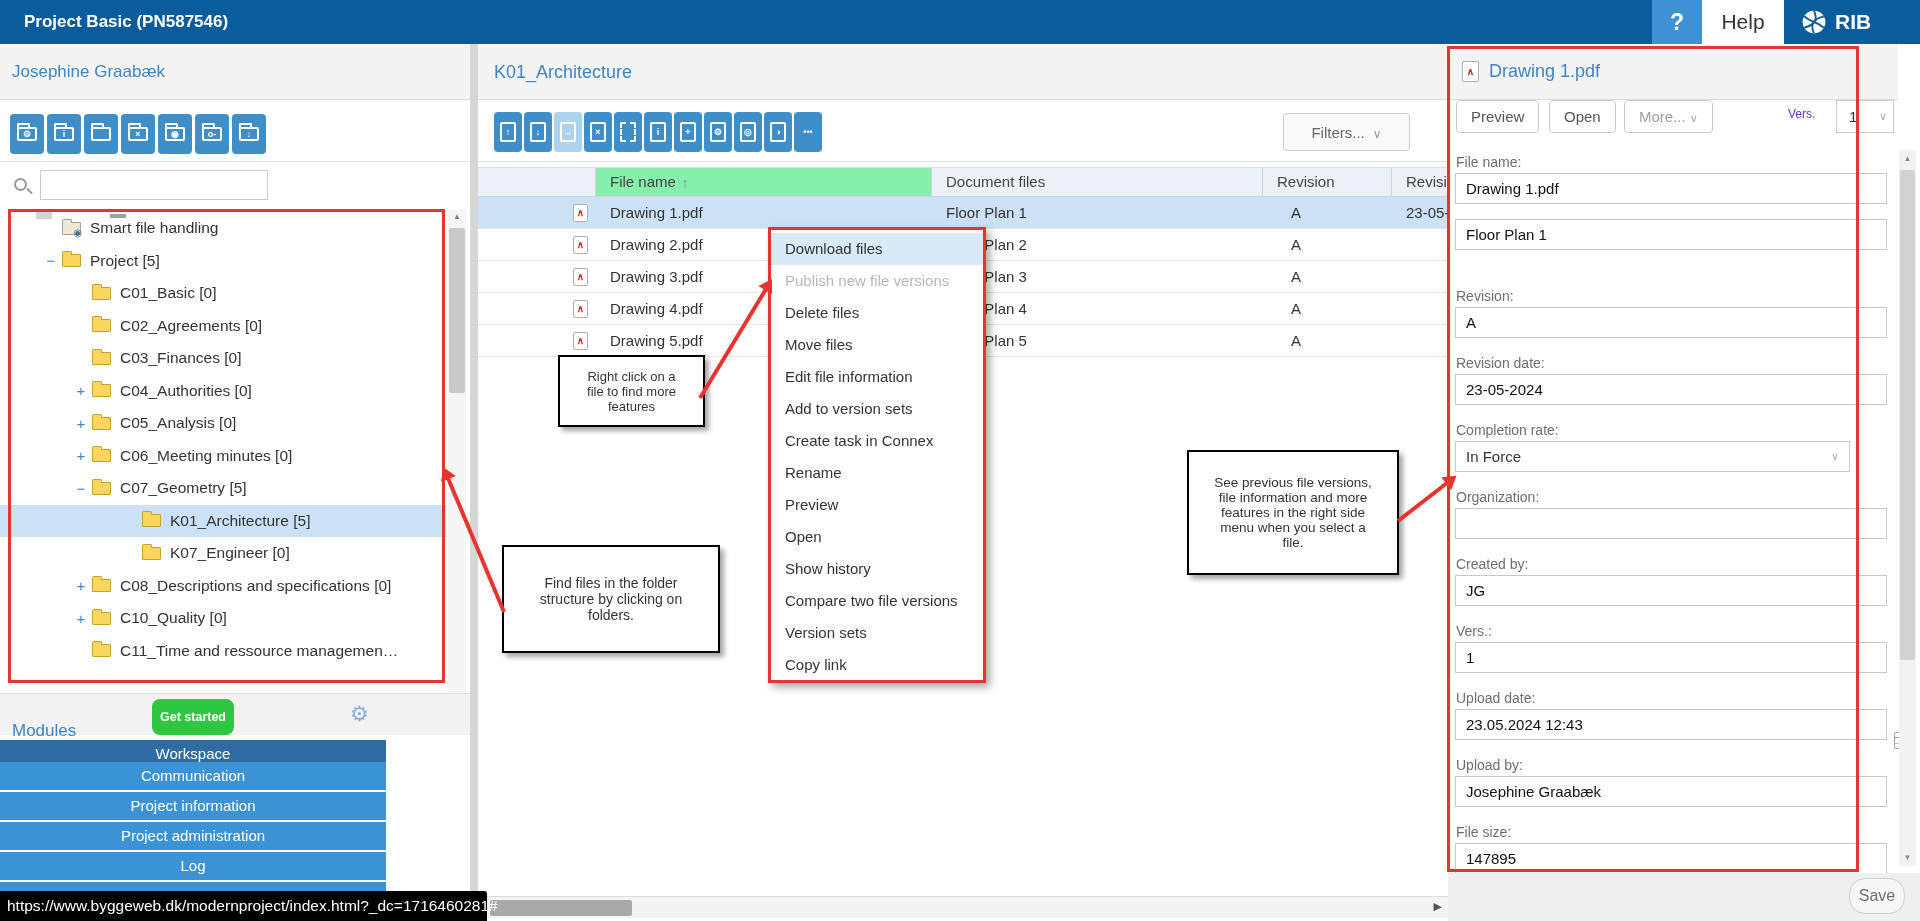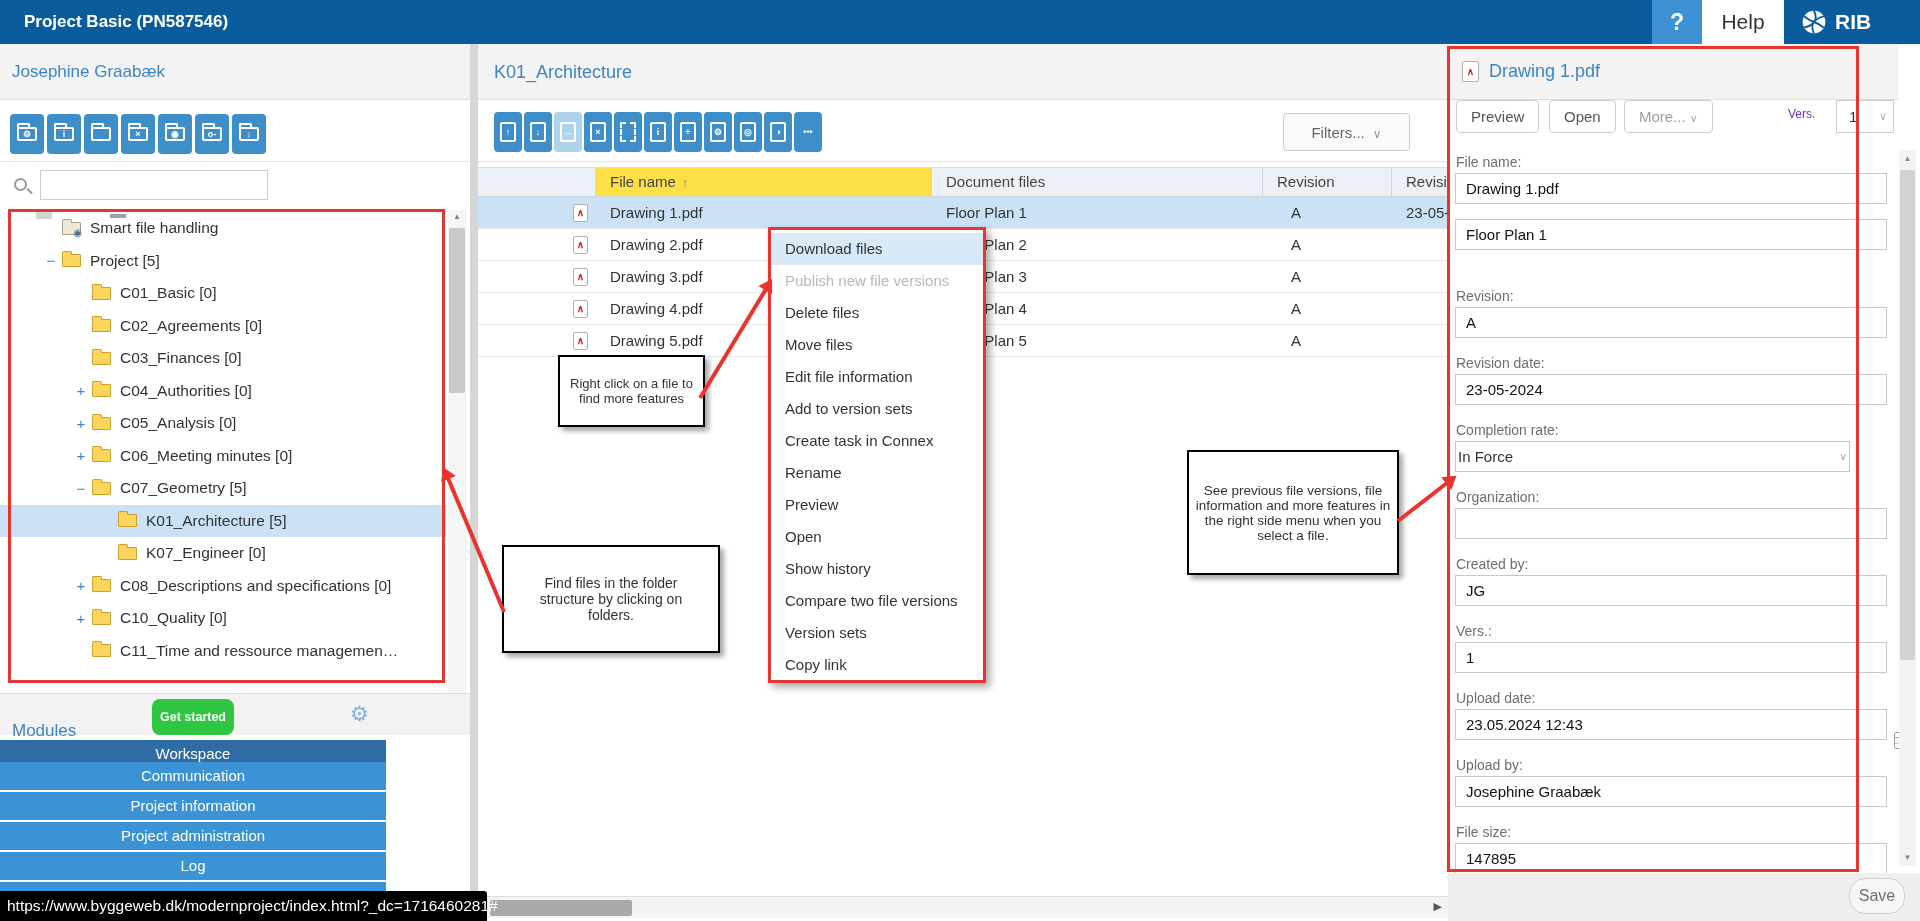--- a/index.html
+++ b/index.html
@@ -29,21 +29,21 @@
   .wfolder::before { content:""; position:absolute; left:-2px; top:-6px; width:9px; height:4px; border:2px solid #fff; border-bottom:none; border-radius:2px 2px 0 0; }
   .g { font-style:normal; color:#fff; font-size:9px; font-weight:bold; line-height:1; }
   #lp-search-icon { position:absolute; left:14px; top:134px; width:13px; height:13px; border:2px solid #999; border-radius:50%; }
   #lp-search-icon::after { content:""; position:absolute; left:10px; top:10px; width:7px; height:2px; background:#999; transform:rotate(45deg); }
   #lp-search { position:absolute; left:40px; top:126px; width:228px; height:30px; border:1px solid #ccc; font-size:14px; padding:0 8px; }
 
   
   #tree { position:absolute; left:0; top:168px; width:446px; }
   .trow { height:32.5px; display:flex; align-items:center; font-size:15.5px; }
   .trow.sel { background:#cbe2f6; }
-  .lv1 { padding-left:40px; } .lv2 { padding-left:70px; } .lv3 { padding-left:96px;text-align:center; }
+  .lv1 { padding-left:40px; } .lv2 { padding-left:70px; } .lv3 { padding-left:120px;text-align:center; }
   .exp { width:22px; text-align:center; color:#3f87c6; font-size:15px; flex:0 0 22px; }
   .tfolder { position:relative; width:19px; height:13px; background:#fcd65c; border:1px solid #c9a227; border-radius:1px; margin-right:9px; flex:0 0 19px; }
   .tfolder::before { content:""; position:absolute; left:-1px; top:-4px; width:8px; height:3px; background:#fcd65c; border:1px solid #c9a227; border-bottom:none; border-radius:2px 2px 0 0; }
   .tfolder.smart { background:#efe8d6; border-color:#a89f8d; }
   .tfolder.smart::before { background:#efe8d6; border-color:#a89f8d; }
   .tfolder.smart::after { content:"◉"; position:absolute; right:-2px; bottom:-4px; font-size:10px; color:#44708e; }
   .tlabel { white-space:nowrap; overflow:hidden; }
   #tree-frag1 { left:36px; top:168px; width:16px; height:7px; background:#cfd6cf; }
   #tree-frag2 { left:110px; top:170px; width:16px; height:4px; background:#9aa0a6; }
   
@@ -69,21 +69,21 @@
   .mbtn.light { background:#aed3ec; }
   .wdoc { position:relative; width:16px; height:20px; border:2px solid #fff; border-radius:2px; display:flex; align-items:center; justify-content:center; }
   .wdoc.dashed { border-style:dashed; }
   #filters { position:absolute; left:805px; top:13px; width:127px; height:38px; background:#fafafa; border:1px solid #ccc; border-radius:4px; color:#666; font-size:15px; font-family:"Liberation Sans",sans-serif; }
   #filters .chev { color:#999; margin-left:8px; font-size:12px; }
 
   
   .grid { display:grid; grid-template-columns:118px 336px 331px 129px 56px; }
   #thead { position:absolute; left:0; top:123px; width:970px; height:30px; background:#ebf1f7; border-top:1px solid #d8dfe6; border-bottom:1px solid #cfd7df; font-size:15px; color:#444; }
   #thead .hc { border-right:1px solid #c9d5e0; padding-left:14px; line-height:28px; white-space:nowrap; overflow:hidden; }
-  #thead .hc.sorted { background:#fde047; }
+  #thead .hc.sorted { background:#86efac; }
   .sort-arrow { color:#777; font-size:13px; margin-left:6px; }
   .frow { position:absolute; left:0; width:970px; height:32px; border-bottom:1px solid #e6e6e6; font-size:15px; align-items:center; }
   .frow.sel { background:#cbe2f6; }
   .cell { padding-left:14px; white-space:nowrap; overflow:hidden; }
   .cell.rev { padding-left:28px; }
   .icell { display:flex; justify-content:flex-end; padding-right:8px; }
   .pdficon { position:relative; width:15px; height:18px; background:#fff; border:1px solid #b0b0b0; border-radius:2px; display:flex; align-items:center; justify-content:center; }
   .pdficon i { font-style:normal; color:#d6201f; font-size:10px; font-weight:bold; }
 
   
@@ -94,21 +94,21 @@
   
   #cmenu { left:768px; top:227px; width:218px; height:456px; background:#fff; border:3px solid #e8342f; box-shadow:4px 4px 8px rgba(0,0,0,.35); z-index:30; padding-top:3px; }
   #cmenu li { list-style:none; height:32px; line-height:32px; padding-left:14px; font-size:15px; color:#333; white-space:nowrap; overflow:hidden; }
   #cmenu li.hl { background:#d8e9f8; }
   #cmenu li.dis { color:#b8b8b8; }
 
   
   .redbox { border:3px solid #e8342f; z-index:25; }
   #redbox-tree { left:8px; top:209px; width:437px; height:474px; }
   #redbox-right { left:1447px; top:46px; width:412px; height:826px; z-index:40; }
-  .callout { background:#fff; border:2px solid #000; box-shadow:4px 4px 5px rgba(0,0,0,.35); display:flex; align-items:center; justify-content:center; text-align:center; z-index:35; padding:6px; }
+  .callout { background:#fff; border:2px solid #000; box-shadow:4px 4px 5px rgba(0,0,0,.35); display:flex; align-items:center; justify-content:center; text-align:center; z-index:35; padding:23px; }
   #call1 { left:558px; top:355px; width:147px; height:72px; font-size:13px; }
   #call2 { left:502px; top:545px; width:218px; height:108px; font-size:14px; padding:10px 16px; }
   #call3 { left:1187px; top:450px; width:212px; height:125px; font-size:13.5px; }
   .arrow { position:absolute; height:4px; background:#e8342f; transform-origin:0 50%; z-index:36; }
   .arrow::after { content:""; position:absolute; right:-12px; top:50%; transform:translateY(-50%); border-left:13px solid #e8342f; border-top:8px solid transparent; border-bottom:8px solid transparent; }
   #arr1 { left:700px; top:396px; width:127px; transform:rotate(-58.8deg); }
   #arr2 { left:504px; top:610px; width:145px; transform:rotate(-112.7deg); }
   #arr3 { left:1398px; top:519px; width:62px; transform:rotate(-37.8deg); }
 
   
@@ -118,21 +118,21 @@
   #rp-head .pdficon { width:17px; height:21px; }
   .rbtn { position:absolute; top:56px; height:33px; background:#fff; border:1px solid #ccc; border-radius:4px; color:#555; font-size:15px; font-family:"Liberation Sans",sans-serif; padding:0 14px; }
   #rb-preview { left:8px; } #rb-open { left:101px; } #rb-more { left:176px; color:#9e9e9e; }
   .chev { font-size:11px; color:#aaa; }
   #vers-label { position:absolute; left:340px; top:63px; font-size:12px; color:#6d28d9; }
   #vers-select { position:absolute; left:388px; top:56px; width:58px; height:33px; border:1px solid #ccc; font-size:15px; display:flex; align-items:center; justify-content:space-between; padding:0 6px 0 12px; background:#fff; }
   #rp-fields { position:absolute; left:7px; top:108px; width:432px; }
   .field { height:67px; position:relative; }
   .flabel { font-size:14px; color:#6e6e6e; padding:2px 0 3px 1px; }
   .finput { width:432px; height:31px; border:1px solid #c8c8c8; font-size:15px; padding:0 10px; font-family:"Liberation Sans",sans-serif; color:#111; background:#fff; }
-  .fselect { width:395px; height:31px; border:1px solid #c8c8c8; font-size:15px; padding:0 2px; display:flex; align-items:center; justify-content:space-between; background:#fff; }
+  .fselect { width:395px; height:31px; border:1px solid #c8c8c8; font-size:15px; padding:0 10px; display:flex; align-items:center; justify-content:space-between; background:#fff; }
   .calicon { position:absolute; right:-26px; bottom:6px; width:19px; height:17px; border:1px solid #9f9f9f; border-radius:2px; background:linear-gradient(#fff 0 4px, #9f9f9f 4px 5px, #fff 5px 10px, #c9c9c9 10px 11px, #fff 11px); }
   #rp-bottom { position:absolute; left:0; top:829px; width:472px; height:48px; background:#efefef; }
   #savebtn { position:absolute; left:401px; top:834px; width:56px; height:36px; background:#f6f6f6; border:1px solid #cfcfcf; border-radius:16px; color:#6e6e6e; font-size:16px; font-family:"Liberation Sans",sans-serif; }
   #rsb { left:1899px; top:150px; width:17px; height:716px; background:#f2f2f2; z-index:45; }
   #rsb .up,#rsb .dn { position:absolute; left:0; width:17px; text-align:center; font-size:8px; color:#8a8a8a; }
   #rsb .up { top:4px; } #rsb .dn { bottom:4px; }
   #rsb .thumb { position:absolute; left:1px; top:20px; width:15px; height:490px; background:#d2d2d2; border-radius:2px; }
 
   
   #statusbar { left:0; top:891px; width:487px; height:30px; background:#000; color:#fff; font-size:15.5px; line-height:30px; padding-left:7px; border-radius:0 3px 0 0; z-index:50; white-space:nowrap; }

